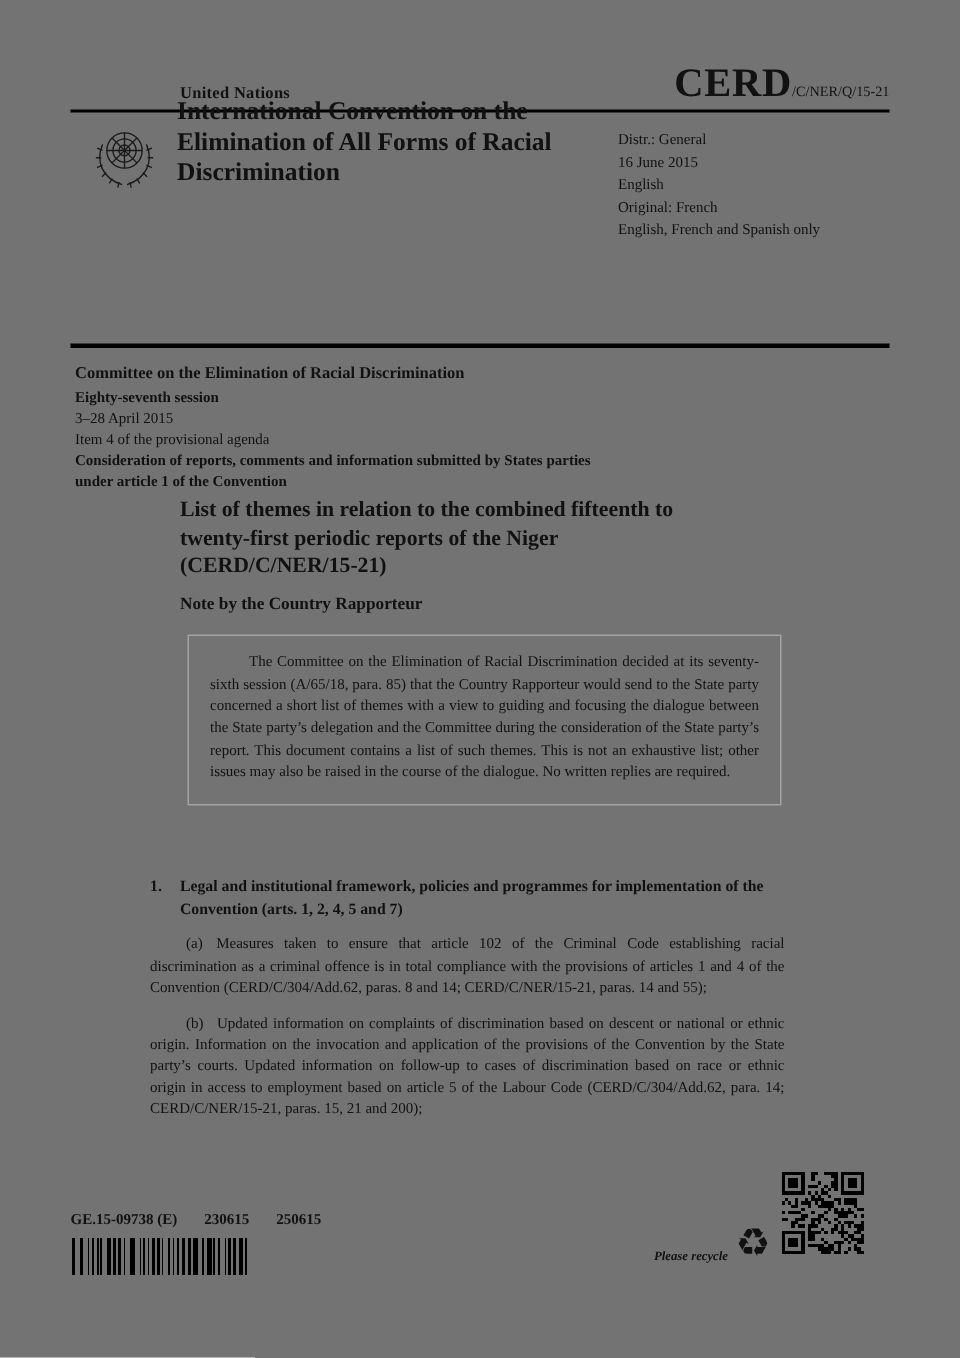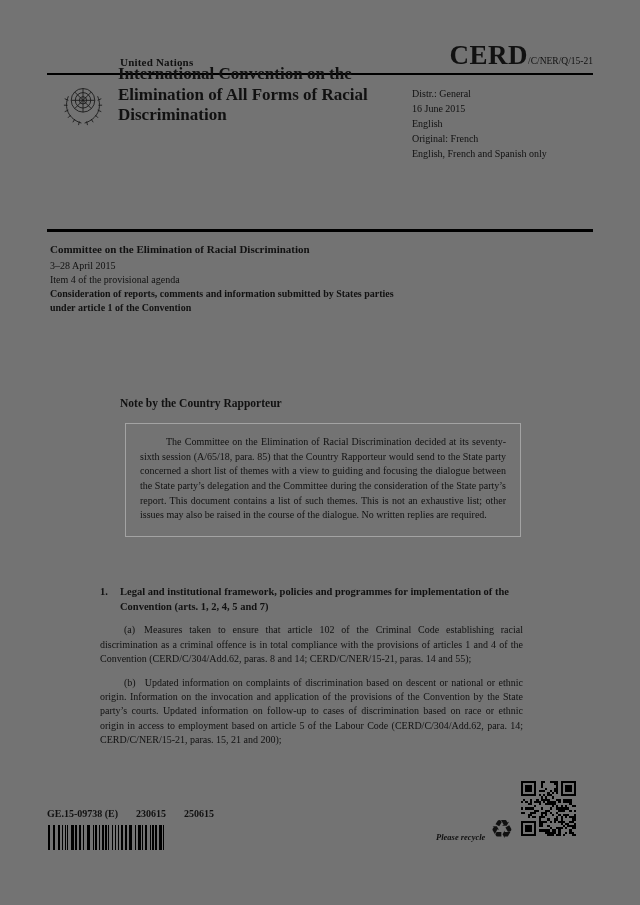--- a/index.html
+++ b/index.html
@@ -72,25 +72,27 @@
     <div>16 June 2015</div>
     <div>English</div>
     <div>Original: French</div>
     <div>English, French and Spanish only</div>
   </div>
 
   <div class="thick-rule"></div>
 
   <div class="committee">
     <div class="c-name">Committee on the Elimination of Racial Discrimination</div>
+    <div class="c-session">Eighty-seventh session</div>
     <div>3–28 April 2015</div>
     <div>Item 4 of the provisional agenda</div>
     <div class="c-agenda">Consideration of reports, comments and information submitted by States parties under article 1 of the Convention</div>
   </div>
 
+  <div class="doc-title">List of themes in relation to the combined fifteenth to twenty-first periodic reports of the Niger (CERD/C/NER/15-21)</div>
 
   <div class="doc-subtitle">Note by the Country Rapporteur</div>
 
   <div class="summary-box">
     <p>The Committee on the Elimination of Racial Discrimination decided at its seventy-sixth session (A/65/18, para. 85) that the Country Rapporteur would send to the State party concerned a short list of themes with a view to guiding and focusing the dialogue between the State party’s delegation and the Committee during the consideration of the State party’s report. This document contains a list of such themes. This is not an exhaustive list; other issues may also be raised in the course of the dialogue. No written replies are required.</p>
   </div>
 
   <div class="section">
     <div class="sec-heading">
       <span class="sec-num">1.</span>

